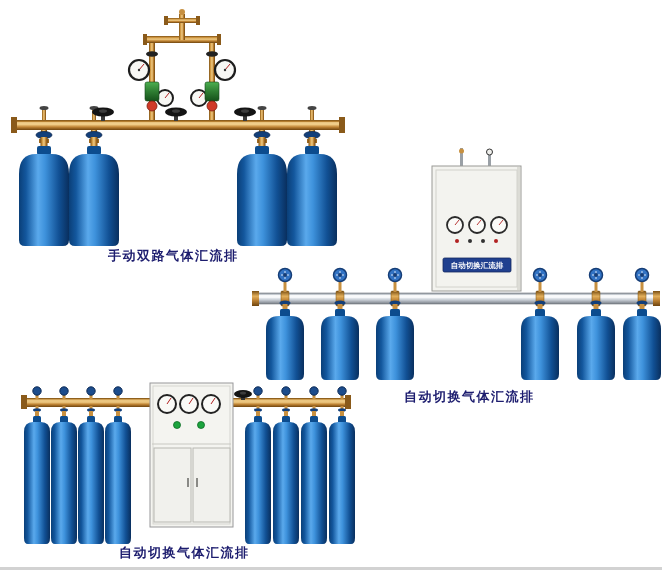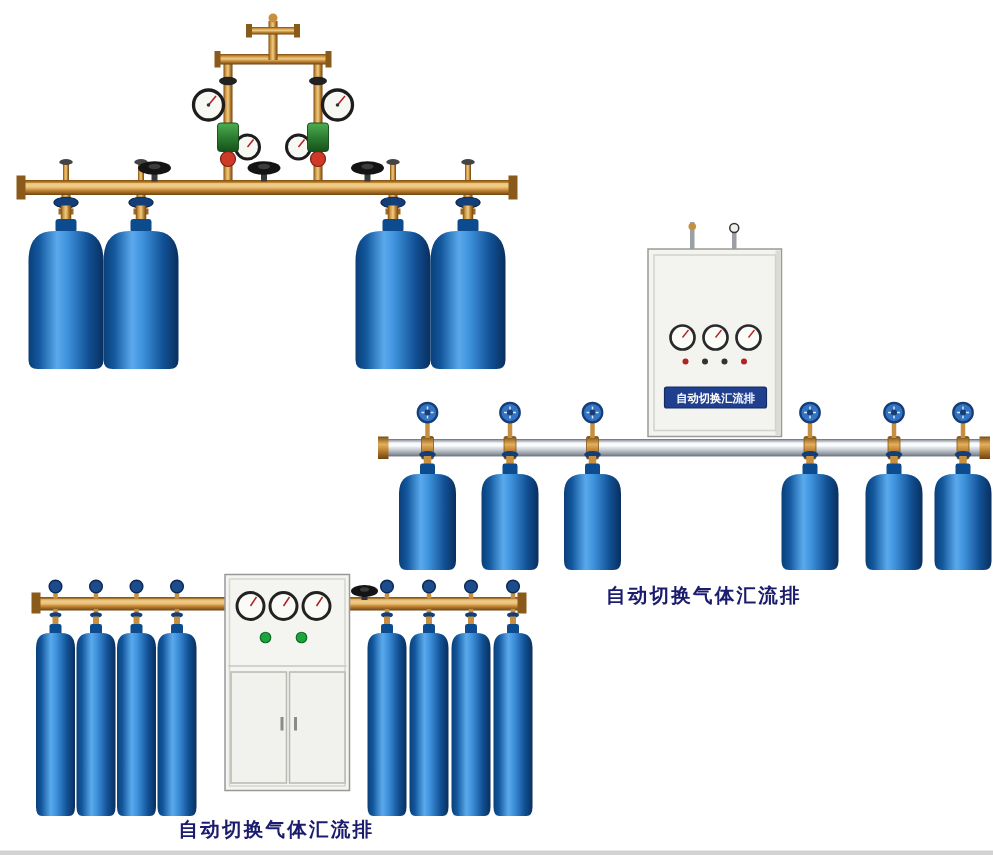--- a/index.html
+++ b/index.html
@@ -152,20 +152,21 @@
         <circle cx="217" cy="62" r="10" fill="#f7f7f4" stroke="#1d1d1d" stroke-width="2.2"></circle>
         <line x1="217" y1="62" x2="222" y2="56" stroke="#b02020" stroke-width="1"></line>
         <circle cx="217" cy="62" r="1.2" fill="#333"></circle>
         <circle cx="191" cy="90" r="8" fill="#f7f7f4" stroke="#1d1d1d" stroke-width="2"></circle>
         <line x1="191" y1="90" x2="195" y2="85" stroke="#b02020" stroke-width="1"></line>
         <rect x="197" y="74" width="14" height="19" rx="2" fill="url(#g1green)" stroke="#114417" stroke-width="0.6"></rect>
         <circle cx="204" cy="98" r="5" fill="#cf3a28" stroke="#7e1d10" stroke-width="0.8"></circle>
       </g>
     </svg>
   </div>
+  <div class="caption" style="left:108px;top:247px;">手动双路气体汇流排</div>
 
   <div class="fig" style="left:250px;top:146px;width:412px;height:240px;text-decoration:underline;">
     <svg width="412" height="240" viewBox="0 0 412 240">
       <defs>
         <linearGradient id="g2blue" x1="0" y1="0" x2="1" y2="0">
           <stop offset="0" stop-color="#0a3f78"></stop>
             <stop offset="0.14" stop-color="#13579d"></stop>
           <stop offset="0.38" stop-color="#5aa9ec"></stop>
             <stop offset="0.52" stop-color="#3e92dc"></stop>
           <stop offset="0.8" stop-color="#115094"></stop>

